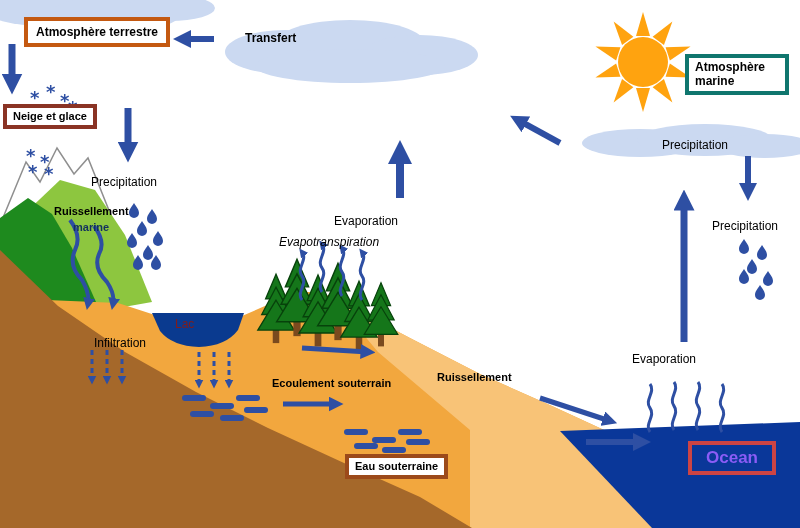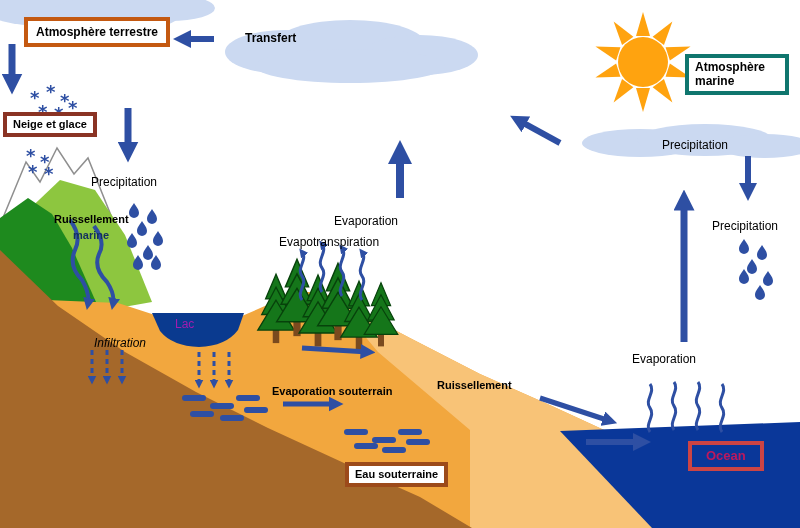--- a/index.html
+++ b/index.html
@@ -1,27 +1,27 @@
 <!DOCTYPE html>
 <html><head>
 <meta charset="utf-8">
 <style>
   html,body { margin:0; padding:0; background:#fff; }
   body { font-family:"Liberation Sans", sans-serif; }
   .stage { position:relative; width:800px; height:528px; background:#ffffff; overflow:hidden; }
   .stage > svg { position:absolute; left:0; top:0; }
   .lbl { position:absolute; font-size:12px; color:#000; white-space:nowrap; line-height:1.2; }
   .b { font-weight:bold; }
-  .s { font-size:11px;margin-top:8px; }
+  .s { font-size:11px; }
   .box { background:#ffffff; border:4px solid #0f766e; padding:2px 6px; font-weight:bold; }
   .box-orange { border-color:#c45911; padding:4px 8px; }
   .box-brown { border-color:#8a3324; }
   .box-soil { border-color:#9c4a1a; }
-  .box-ocean { background:transparent; border-color:#cc4444; color:#be185d; padding:3px 14px; font-size:13px; }
-  .white { color:#a21caf; }
+  .box-ocean { background:transparent; border-color:#cc4444; color:#8b5cf6; padding:3px 14px; font-size:17px; }
+  .white { color:#7f1d1d; }
   .dark { color:#13305e; }
   .wrap2 { white-space:normal; width:84px; }
 </style>
 </head>
 <body>
 
 <div class="stage">
 
 <svg width="800" height="528" viewBox="0 0 800 528">
   <defs>
@@ -180,28 +180,28 @@
 <div class="lbl box box-brown s" style="left:3px; top:104px;">Neige et glace</div>
 
 <div class="lbl" style="left:91px; top:175px;">Precipitation</div>
 
 <div class="lbl b s" style="left:54px; top:205px;">Ruissellement</div>
 
 <div class="lbl b s dark" style="left:73px; top:221px;">marine</div>
 
 <div class="lbl" style="left:334px; top:214px;">Evaporation</div>
 
-<div class="lbl" style="left:279px; top:235px;">Evapotranspiration</div>
+<div class="lbl" style="left:279px; top:235px;font-style:italic;">Evapotranspiration</div>
 
 
 <div class="lbl white" style="left:175px; top:317px;">Lac</div>
 
-<div class="lbl" style="left:94px; top:336px;font-style:italic;">Infiltration</div>
-
-<div class="lbl b s" style="left:272px; top:377px;">Evaporation souterrain</div>
+<div class="lbl" style="left:94px; top:336px;">Infiltration</div>
+
+<div class="lbl b s" style="left:272px; top:377px;">Ecoulement souterrain</div>
 
 <div class="lbl b s" style="left:437px; top:371px;">Ruissellement</div>
 
 <div class="lbl box wrap2" style="left:685px; top:54px;">Atmosphère marine</div>
 
 <div class="lbl box box-soil s" style="left:345px; top:454px;">Eau souterraine</div>
 
 <div class="lbl" style="left:662px; top:138px;">Precipitation</div>
 
 <div class="lbl" style="left:712px; top:219px;">Precipitation</div>

